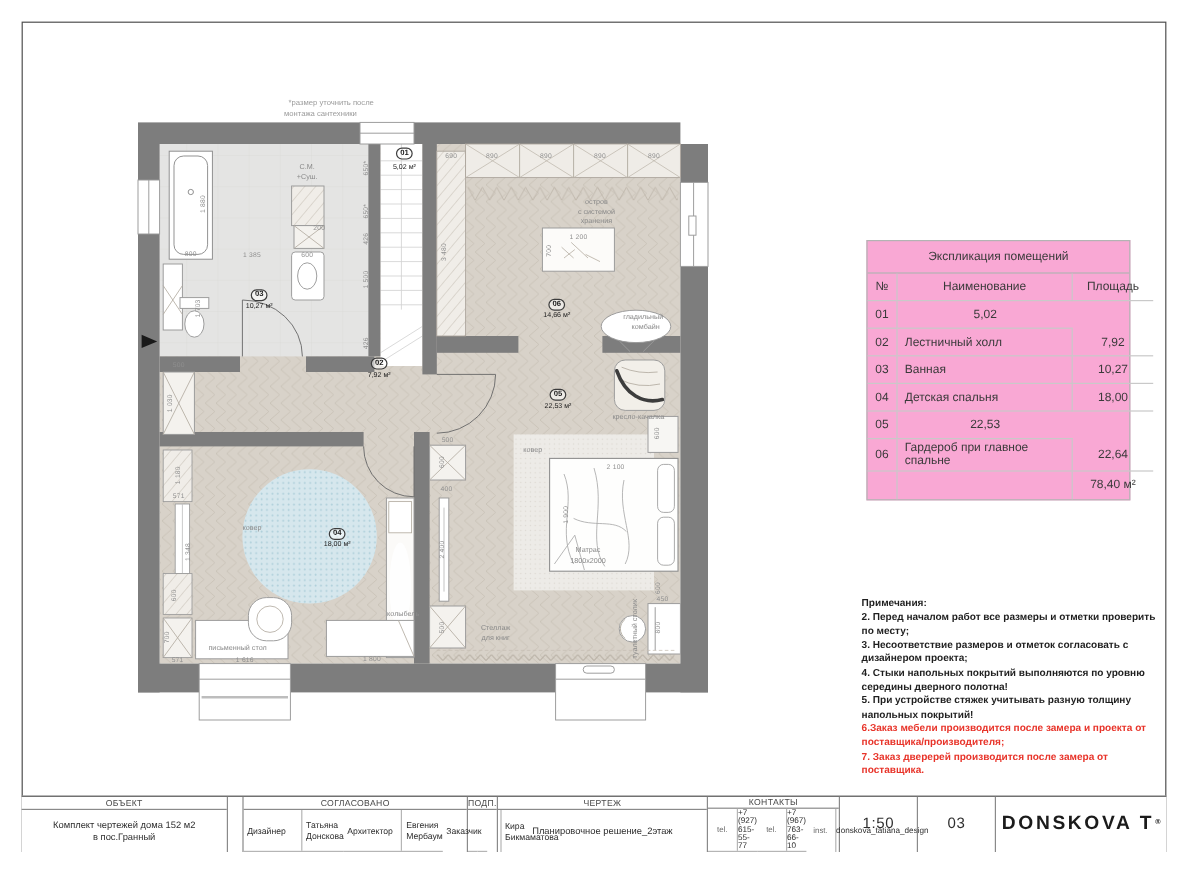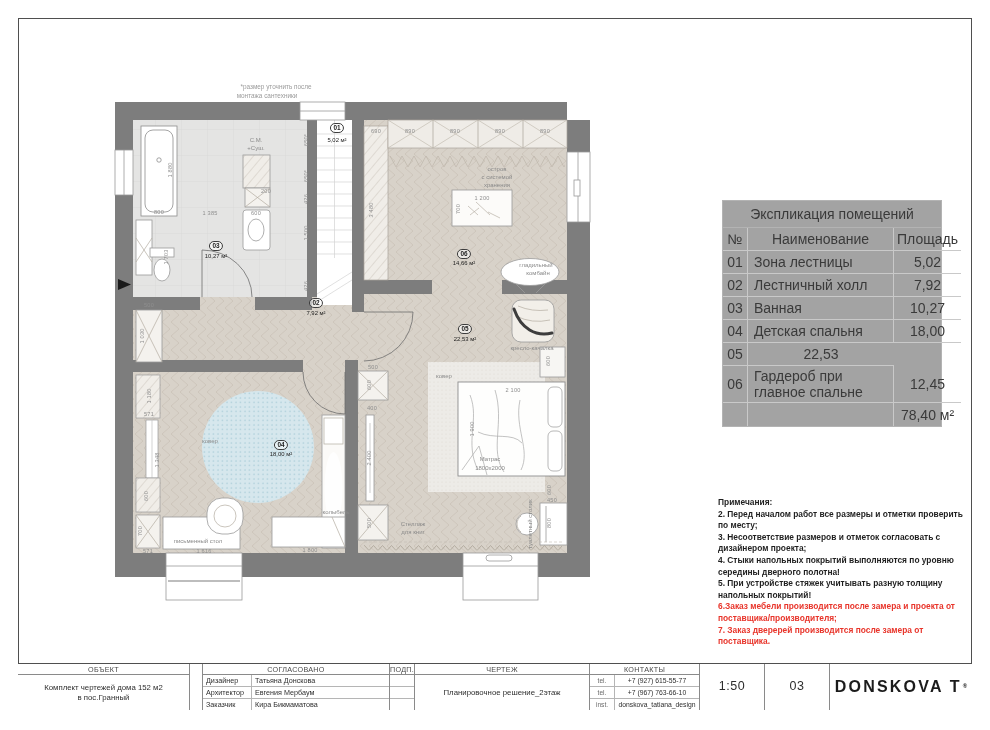--- a/index.html
+++ b/index.html
@@ -16,21 +16,21 @@
   .plbl.d { font-size:5.6px; color:#8f8f8f; letter-spacing:.2px; }
   .plbl.f { font-size:6px;  color:#8a8a8a; }
   .plbl.n { font-size:6.4px; color:#9b9b9b; }
   .room-num { position:absolute; font-size:6.4px; font-weight:bold; color:#1c1c1c;
               border:0.9px solid #3c3c3c; border-radius:6px; padding:0 2.5px; line-height:8px;
               background:rgba(255,255,255,.55); white-space:nowrap; }
   .room-area { position:absolute; font-size:5.9px; color:#1c1c1c; white-space:nowrap; }
 
   
   #exp { position:absolute; left:722px; top:200px; width:220px; border:1px solid #b3b3b3;
-         color:#3a3a3a; font-size:14px; background:#a3a3a3; }
+         color:#3a3a3a; font-size:10px; background:#f9a8d4; }
   #exp .exp-title { height:27px; display:flex; align-items:center; justify-content:center;
                     border-bottom:1px solid #b3b3b3; }
   .exp-row { display:grid; grid-template-columns:25px 146px 67px; }
   .exp-row > div { border-right:1px solid #c9c9c9; border-bottom:1px solid #c9c9c9;
                    display:flex; align-items:center; min-height:23px; padding:2px 0; }
   .exp-row > div:last-child { border-right:none; }
   .exp-row .c { justify-content:center; text-align:center; }
   .exp-row .l { padding-left:6px; }
   .exp-row.last > div { border-bottom:none; }
 
@@ -42,21 +42,21 @@
 
   
   #tb { position:absolute; left:18px; top:663px; width:954px; height:47px;
         display:flex; border-top:1.2px solid #4f4f4f; color:#2e2e2e; background:#fff; }
   .tb-col { border-right:1px solid #8a8a8a; display:flex; flex-direction:column; height:100%; }
   .tb-col:last-child { border-right:none;justify-content:center; }
   .tb-head { height:11px; border-bottom:1px solid #8a8a8a; display:flex; align-items:center;
              justify-content:center; font-size:7.2px; color:#4a4a4a; letter-spacing:.3px;text-align:right; }
   .tb-body { flex:1; display:flex; align-items:center; justify-content:center;
              text-align:center; font-size:7.8px; line-height:9.5px; }
-  .tb-rows { flex:1; display:flex; flex-direction:column; }
+  .tb-rows { flex:1; display:flex; flex-direction:row; }
   .tb-r { flex:1; display:flex; border-bottom:1px solid #b5b5b5; font-size:7.2px; }
   .tb-r:last-child { border-bottom:none; }
   .tb-r .k { width:49px; border-right:1px solid #b5b5b5; display:flex; align-items:center;
              padding-left:3px; }
   .tb-r .v { flex:1; display:flex; align-items:center; padding-left:3px; }
   #tb-contacts .tb-r .k { width:25px; justify-content:center; padding-left:0; color:#6b6b6b; font-size:6.6px; }
   #tb-contacts .tb-r .v { justify-content:center; padding-left:0; font-size:6.8px; }
   .tb-big { font-size:12.5px; letter-spacing:.5px; }
   #tb-logo .tb-body { font-size:16px; font-weight:bold; letter-spacing:2.2px; color:#1b1b1b; }
   #tb-logo sup { font-size:6px; letter-spacing:0; margin-left:1px; }
@@ -356,21 +356,20 @@
   <div id="exp">
     <div class="exp-title">Экспликация помещений</div>
     <div class="exp-row">
       <div class="c">№</div>
       <div class="c">Наименование</div>
       <div class="c">Площадь</div>
     </div>
     <div id="exp-rows">
         <div class="exp-row">
           <div class="c">01</div>
-          <div class="l">Зона лестницы</div>
           <div class="c">5,02</div>
         </div>
         <div class="exp-row">
           <div class="c">02</div>
           <div class="l">Лестничный холл</div>
           <div class="c">7,92</div>
         </div>
         <div class="exp-row">
           <div class="c">03</div>
           <div class="l">Ванная</div>
@@ -381,21 +380,21 @@
           <div class="l">Детская спальня</div>
           <div class="c">18,00</div>
         </div>
         <div class="exp-row">
           <div class="c">05</div>
           <div class="c">22,53</div>
         </div>
         <div class="exp-row">
           <div class="c">06</div>
           <div class="l">Гардероб при главное спальне</div>
-          <div class="c">12,45</div>
+          <div class="c">22,64</div>
         </div>
       </div>
     <div class="exp-row last">
       <div class="c"></div>
       <div class="l"></div>
       <div class="c">78,40 м²</div>
     </div>
   </div>
 
   <div id="notes">

